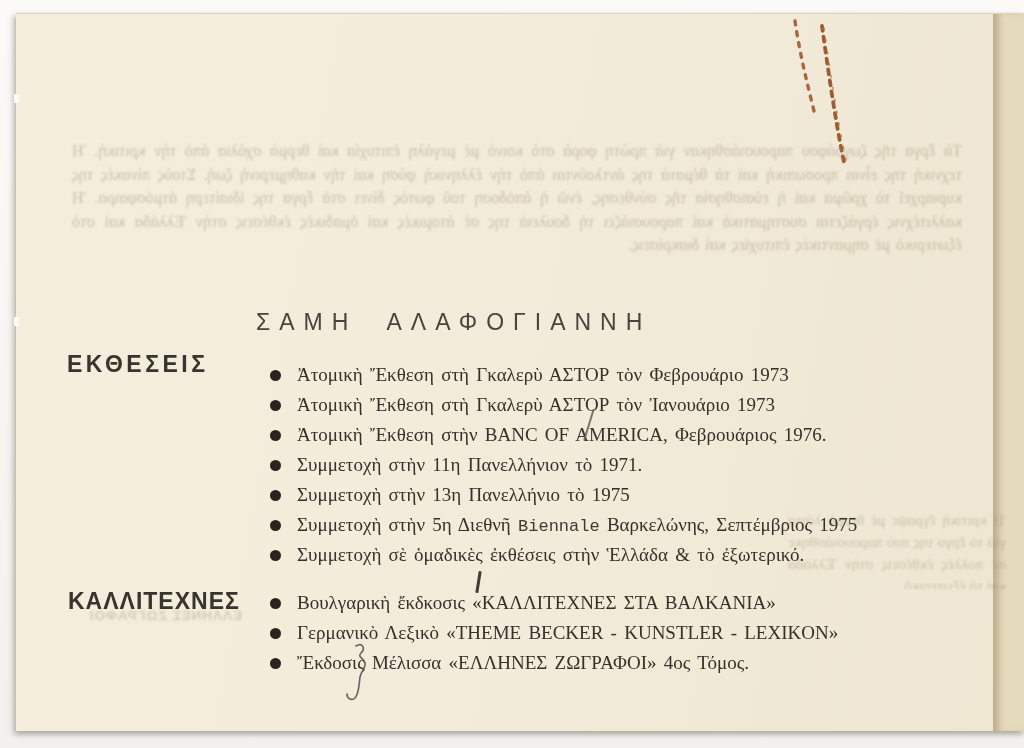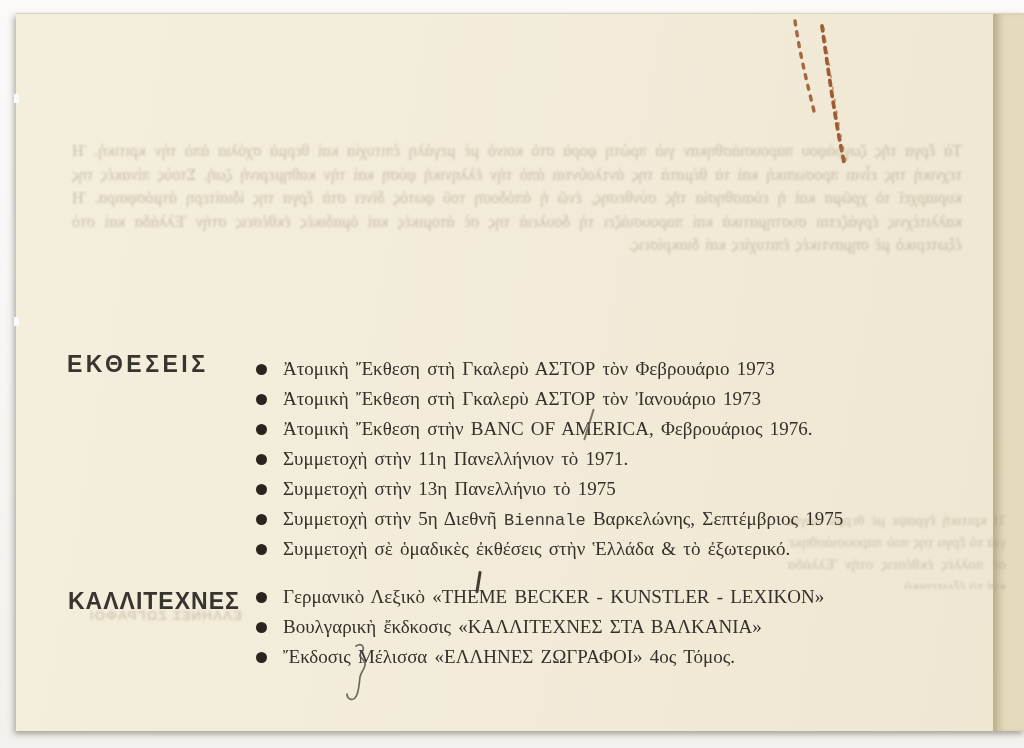--- a/index.html
+++ b/index.html
@@ -53,21 +53,21 @@
   }
 
   .sec-heading{
     position:absolute;margin:0;
     font-family:"Liberation Sans","DejaVu Sans",sans-serif;
     font-weight:700;font-size:23px;color:#38342e;white-space:nowrap;
   }
   .sec-heading.ex{left:51px;top:337px;letter-spacing:3.5px;}
   .sec-heading.pub{left:52px;top:574px;letter-spacing:1px;}
 
-  .list{position:absolute;left:240px;width:740px;}
+  .list{position:absolute;left:254px;width:740px;margin-top:6px;}
   .list.ex{top:340px;}
   .list.pub{top:568px;}
   .row{
     height:30px;display:flex;align-items:center;
     font-size:19px;color:#35312a;word-spacing:2.5px;white-space:nowrap;
   }
   .bullet{
     width:11px;height:11px;border-radius:50%;
     background:#29241e;margin-right:16px;flex:none;
   }
@@ -100,20 +100,21 @@
     <svg class="svg-mark" style="left:754px;top:0px;" width="120" height="180" viewBox="0 0 120 180">
       <path d="M25,7 C29,35 36,65 44,97" fill="none" stroke="#92471c" stroke-width="3.4" stroke-dasharray="4 7" stroke-linecap="round" opacity="0.8"></path>
       <path d="M52,12 C58,55 65,105 74,148" fill="none" stroke="#8d4318" stroke-width="3.8" stroke-dasharray="5 6" stroke-linecap="round" opacity="0.85"></path>
       <path d="M54,14 C60,56 67,104 76,146" fill="none" stroke="#c07a3e" stroke-width="1.6" stroke-dasharray="2 10" stroke-linecap="round" opacity="0.8"></path>
     </svg>
 
     <div class="bleed bleed-top">Τὰ ἔργα τῆς ζωγράφου παρουσιάσθηκαν γιὰ πρώτη φορὰ στὸ κοινὸ μὲ μεγάλη ἐπιτυχία καὶ θερμὰ σχόλια ἀπὸ τὴν κριτική. Ἡ τεχνική της εἶναι προσωπικὴ καὶ τὰ θέματά της ἀντλοῦνται ἀπὸ τὴν ἑλληνικὴ φύση καὶ τὴν καθημερινὴ ζωή. Στοὺς πίνακές της κυριαρχεῖ τὸ χρῶμα καὶ ἡ εὐαισθησία τῆς σύνθεσης, ἐνῶ ἡ ἀπόδοση τοῦ φωτὸς δίνει στὰ ἔργα της ἰδιαίτερη ἀτμόσφαιρα. Ἡ καλλιτέχνις ἐργάζεται συστηματικὰ καὶ παρουσιάζει τὴ δουλειά της σὲ ἀτομικὲς καὶ ὁμαδικὲς ἐκθέσεις στὴν Ἑλλάδα καὶ στὸ ἐξωτερικὸ μὲ σημαντικὲς ἐπιτυχίες καὶ διακρίσεις.</div>
     <div class="bleed bleed-br">Ἡ κριτικὴ ἔγραψε μὲ θερμὰ λόγια γιὰ τὸ ἔργο της ποὺ παρουσιάσθηκε σὲ πολλὲς ἐκθέσεις στὴν Ἑλλάδα καὶ τὸ ἐξωτερικό.</div>
     <div class="bleed bleed-uh">ΕΛΛΗΝΕΣ ΖΩΓΡΑΦΟΙ</div>
 
+    <h1 class="title">ΣΑΜΗ ΑΛΑΦΟΓΙΑΝΝΗ</h1>
 
     <h2 class="sec-heading ex">ΕΚΘΕΣΕΙΣ</h2>
     <div class="list ex">
         <div class="row">
           <span class="bullet"></span>
           <span><span>Ἀτομικὴ Ἔκθεση στὴ Γκαλερὺ ΑΣΤΟΡ τὸν Φεβρουάριο 1973</span></span>
         </div>
         <div class="row">
           <span class="bullet"></span>
           <span><span>Ἀτομικὴ Ἔκθεση στὴ Γκαλερὺ ΑΣΤΟΡ τὸν Ἰανουάριο 1973</span></span>
@@ -137,25 +138,25 @@
         <div class="row">
           <span class="bullet"></span>
           <span><span>Συμμετοχὴ σὲ ὁμαδικὲς ἐκθέσεις στὴν Ἑλλάδα &amp; τὸ ἐξωτερικό.</span></span>
         </div>
       </div>
 
     <h2 class="sec-heading pub">ΚΑΛΛΙΤΕΧΝΕΣ</h2>
     <div class="list pub">
         <div class="row">
           <span class="bullet"></span>
-          <span><span>Γερμανικὸ Λεξικὸ «THEME BECKER - KUNSTLER - LEXIKON»</span></span>
+          <span><span>Βουλγαρικὴ ἔκδκοσις «ΚΑΛΛΙΤΕΧΝΕΣ ΣΤΑ ΒΑΛΚΑΝΙΑ»</span></span>
         </div>
         <div class="row">
           <span class="bullet"></span>
-          <span><span>Βουλγαρικὴ ἔκδκοσις «ΚΑΛΛΙΤΕΧΝΕΣ ΣΤΑ ΒΑΛΚΑΝΙΑ»</span></span>
+          <span><span>Γερμανικὸ Λεξικὸ «THEME BECKER - KUNSTLER - LEXIKON»</span></span>
         </div>
         <div class="row">
           <span class="bullet"></span>
           <span><span>Ἔκδοσις Μέλισσα «ΕΛΛΗΝΕΣ ΖΩΓΡΑΦΟΙ» 4ος Τόμος.</span></span>
         </div>
       </div>
 
     <div class="pen-slash"></div>
     <div class="pen-tick"></div>
     <svg class="svg-mark" style="left:328px;top:627px;" width="26" height="64" viewBox="0 0 26 64">

